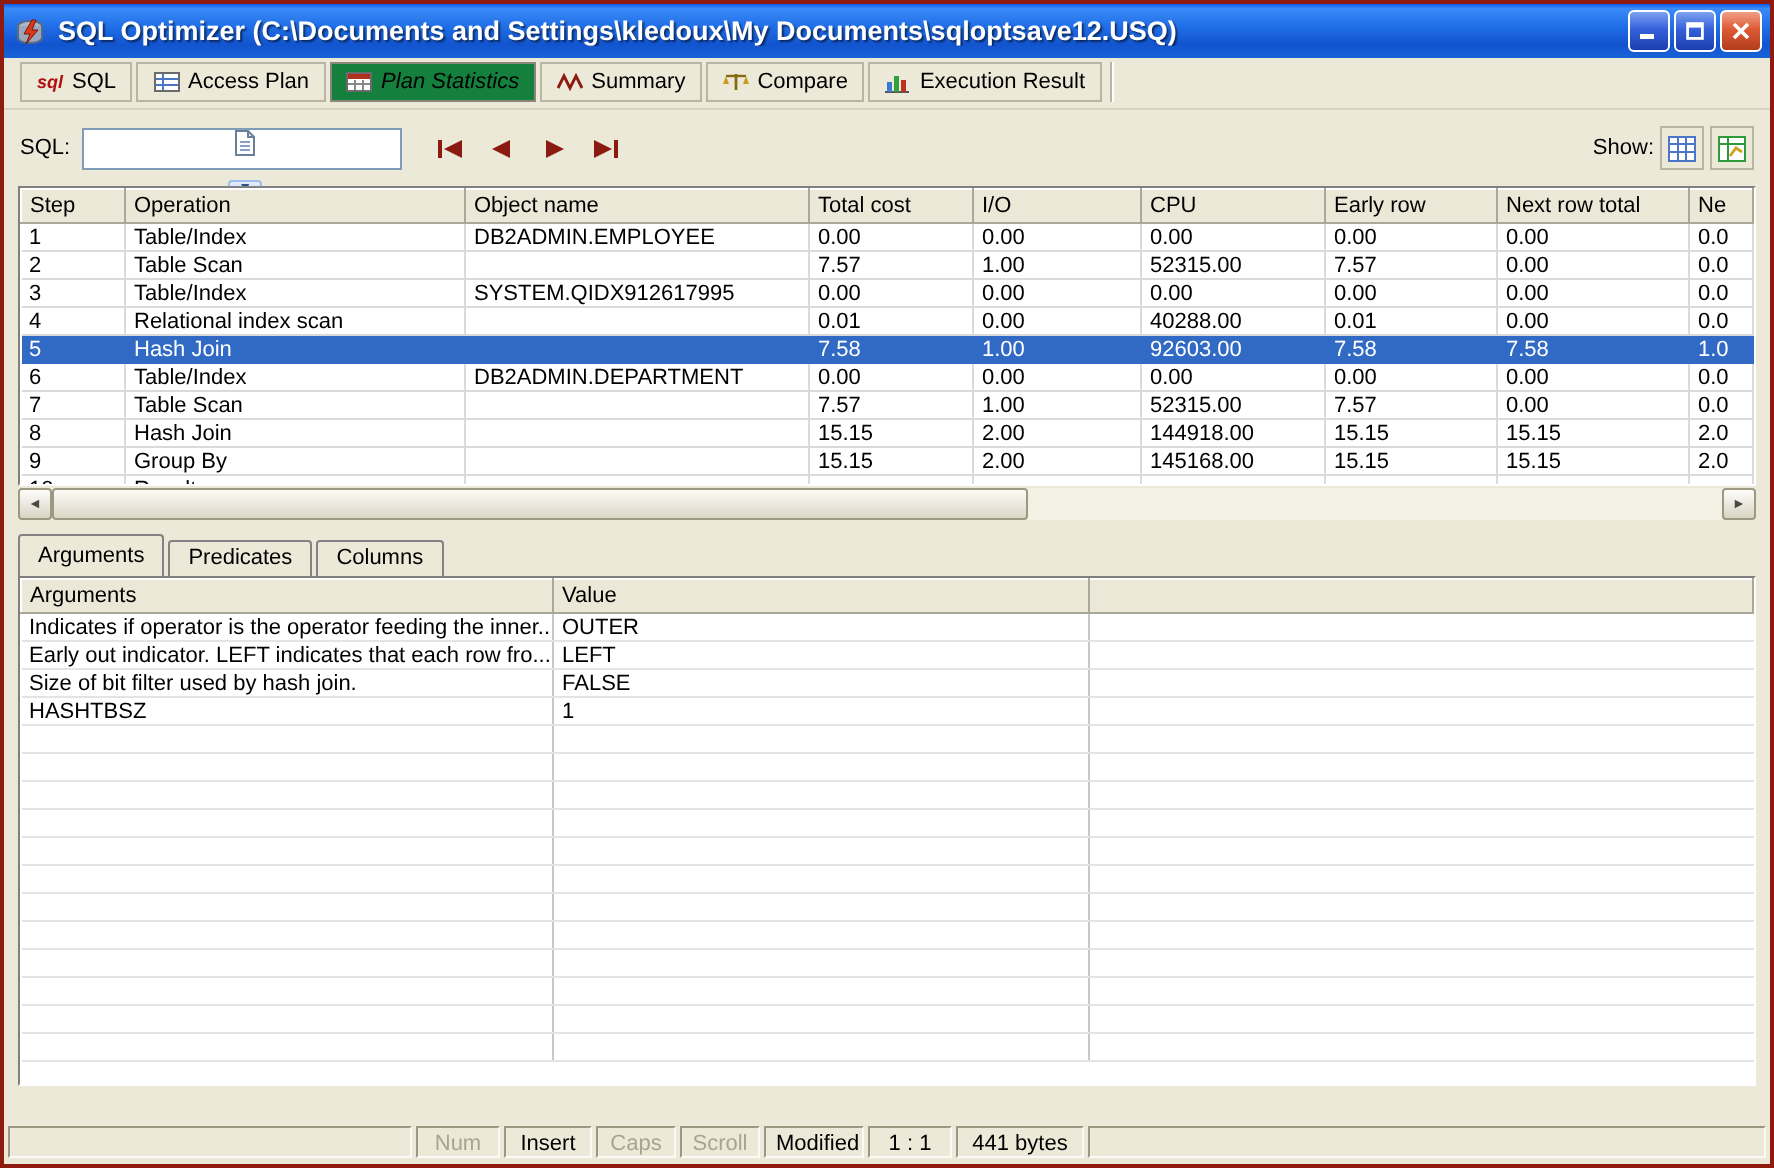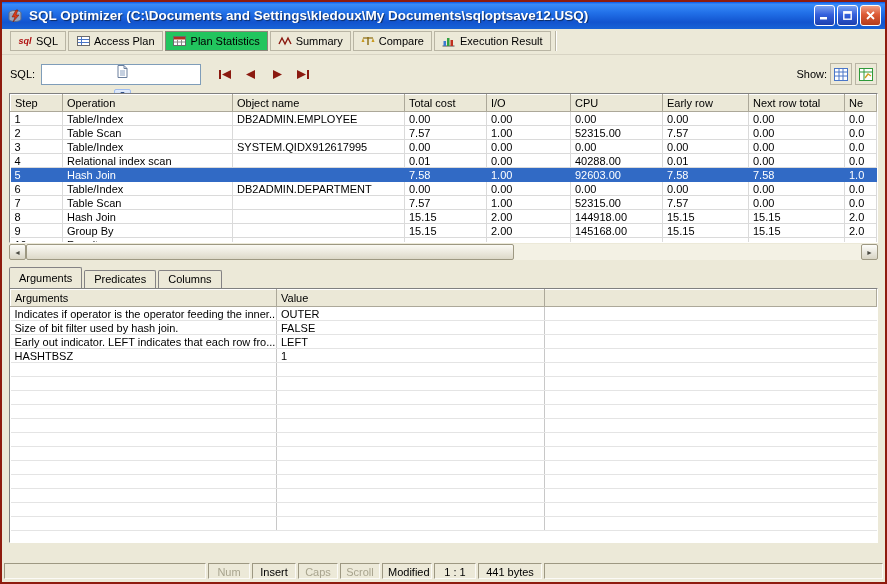--- a/index.html
+++ b/index.html
@@ -20,21 +20,21 @@
   .wbtn { width:21px; height:21px; border:1px solid #fff; border-radius:3px; display:inline-flex;
     align-items:center; justify-content:center; cursor:default; padding:0; }
   .wbtn.min,.wbtn.max { background:linear-gradient(180deg,#7da2ef 0%,#3561dd 45%,#1c3fae 100%); }
   .wbtn.close { background:linear-gradient(180deg,#f0a088 0%,#dd5a35 45%,#b33c1b 100%); }
 
   
   .tabbar { flex:0 0 26px; display:flex; align-items:center; gap:2px; padding:0 8px 2px 8px;
     background:#ece9d8; border-bottom:1px solid #d8d4c4; }
   .tab { display:flex; align-items:center; gap:4px; height:20px; padding:0 7px;
     border:1px solid #b9b5a4; background:#ece9d8; cursor:default; white-space:nowrap; }
-  .tab.active { background:#22c55e; border-color:#8a867a; }
+  .tab.active { background:#15803d; border-color:#8a867a;font-style:italic; }
   .ticon { display:inline-flex; align-items:center; justify-content:center; width:14px; height:12px; }
   .sql-glyph { color:#b01010; font-style:italic; font-weight:bold; font-size:9px; }
   .tabsep { width:2px; height:20px; margin-left:2px; border-left:1px solid #b9b5a4; border-right:1px solid #fff; }
 
   
   .toolbar { flex:0 0 38px; display:flex; align-items:center; padding:0 8px; gap:6px; background:#ece9d8; }
   .lbl { color:#000; }
   .combo { width:160px; height:21px; background:#fff; border:1px solid #7f9db9; display:flex;
     align-items:center; gap:4px; padding-left:3px;flex-direction:column; }
   .combo-text { flex:1; white-space:nowrap; overflow:hidden; }
@@ -403,27 +403,27 @@
             <th></th>
           </tr>
         </thead>
       <tbody>
           <tr>
             <td>Indicates if operator is the operator feeding the inner...</td>
             <td>OUTER</td>
             <td></td>
           </tr>
           <tr>
+            <td>Early out indicator. LEFT indicates that each row fro...</td>
+            <td>LEFT</td>
+            <td></td>
+          </tr>
+          <tr>
             <td>Size of bit filter used by hash join.</td>
             <td>FALSE</td>
-            <td></td>
-          </tr>
-          <tr>
-            <td>Early out indicator. LEFT indicates that each row fro...</td>
-            <td>LEFT</td>
             <td></td>
           </tr>
           <tr>
             <td>HASHTBSZ</td>
             <td>1</td>
             <td></td>
           </tr>
           <tr class="filler">
             <td></td>
             <td></td>

